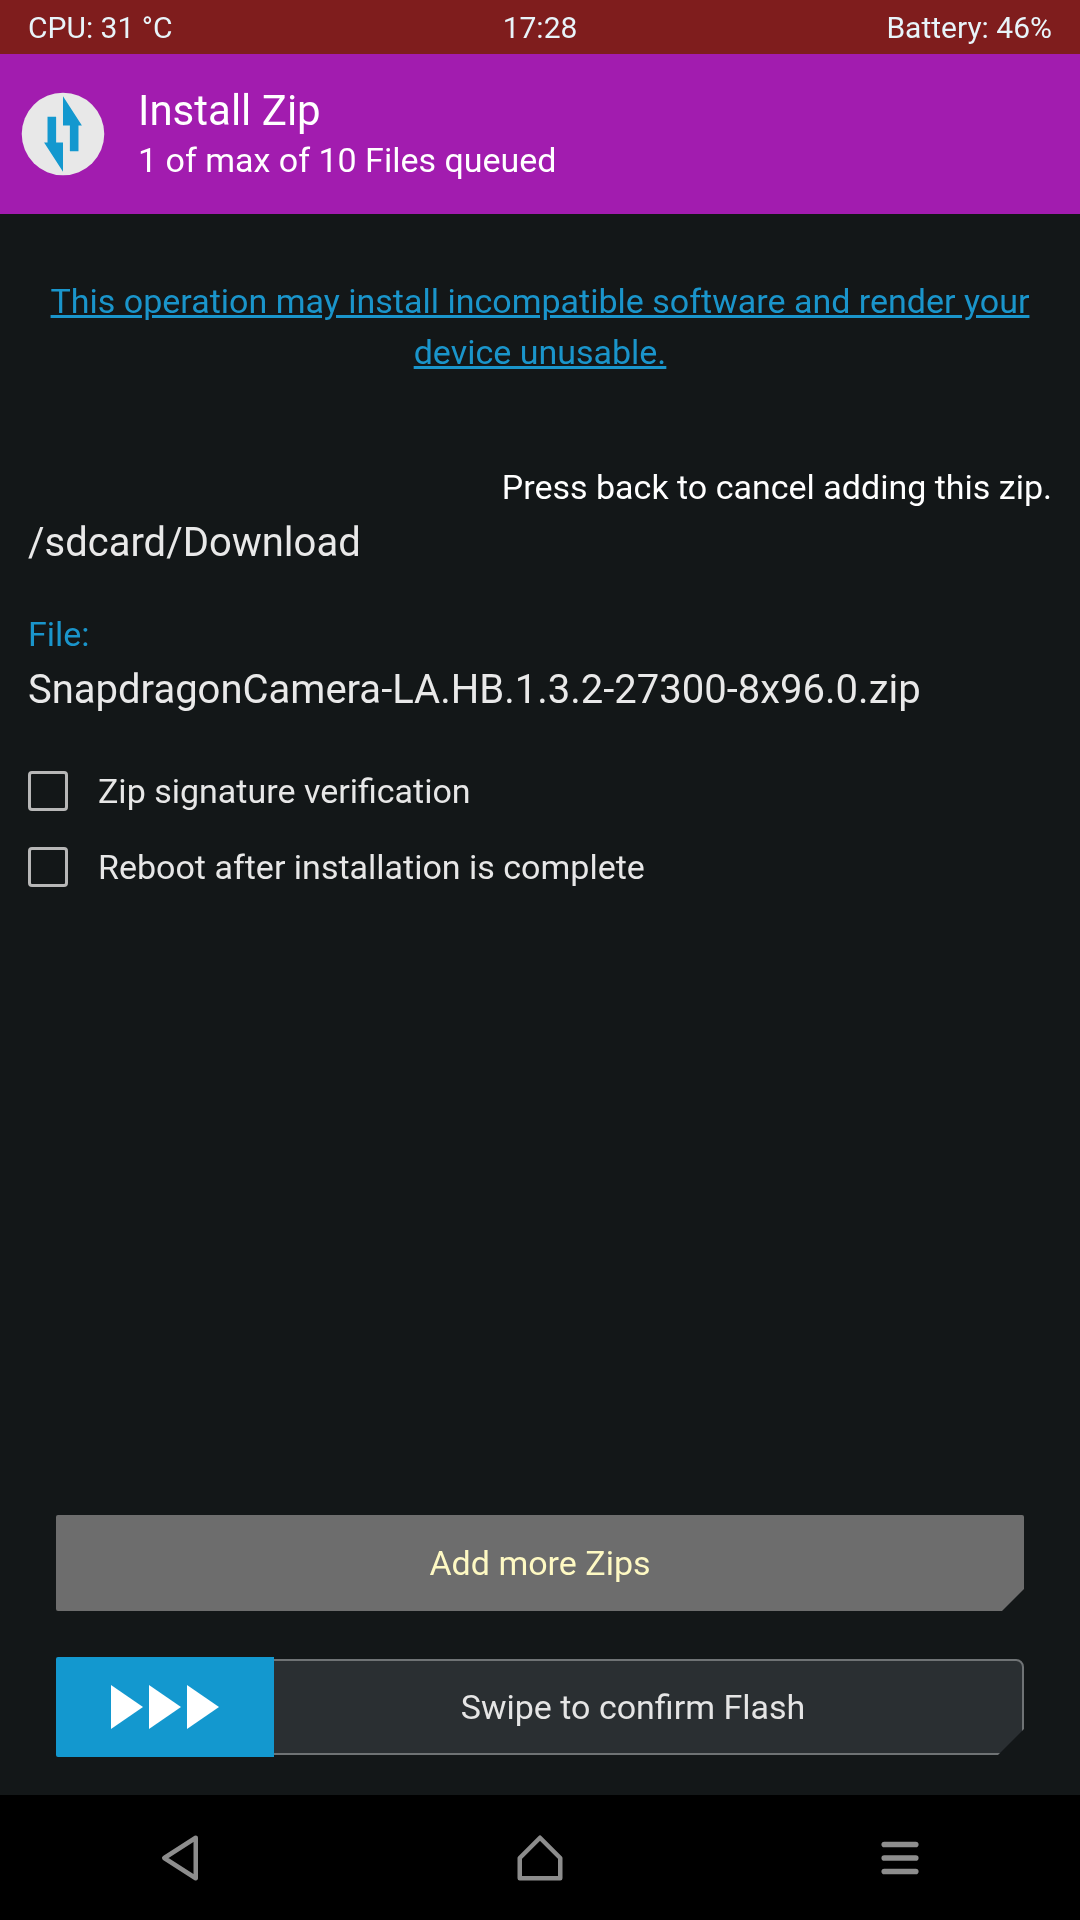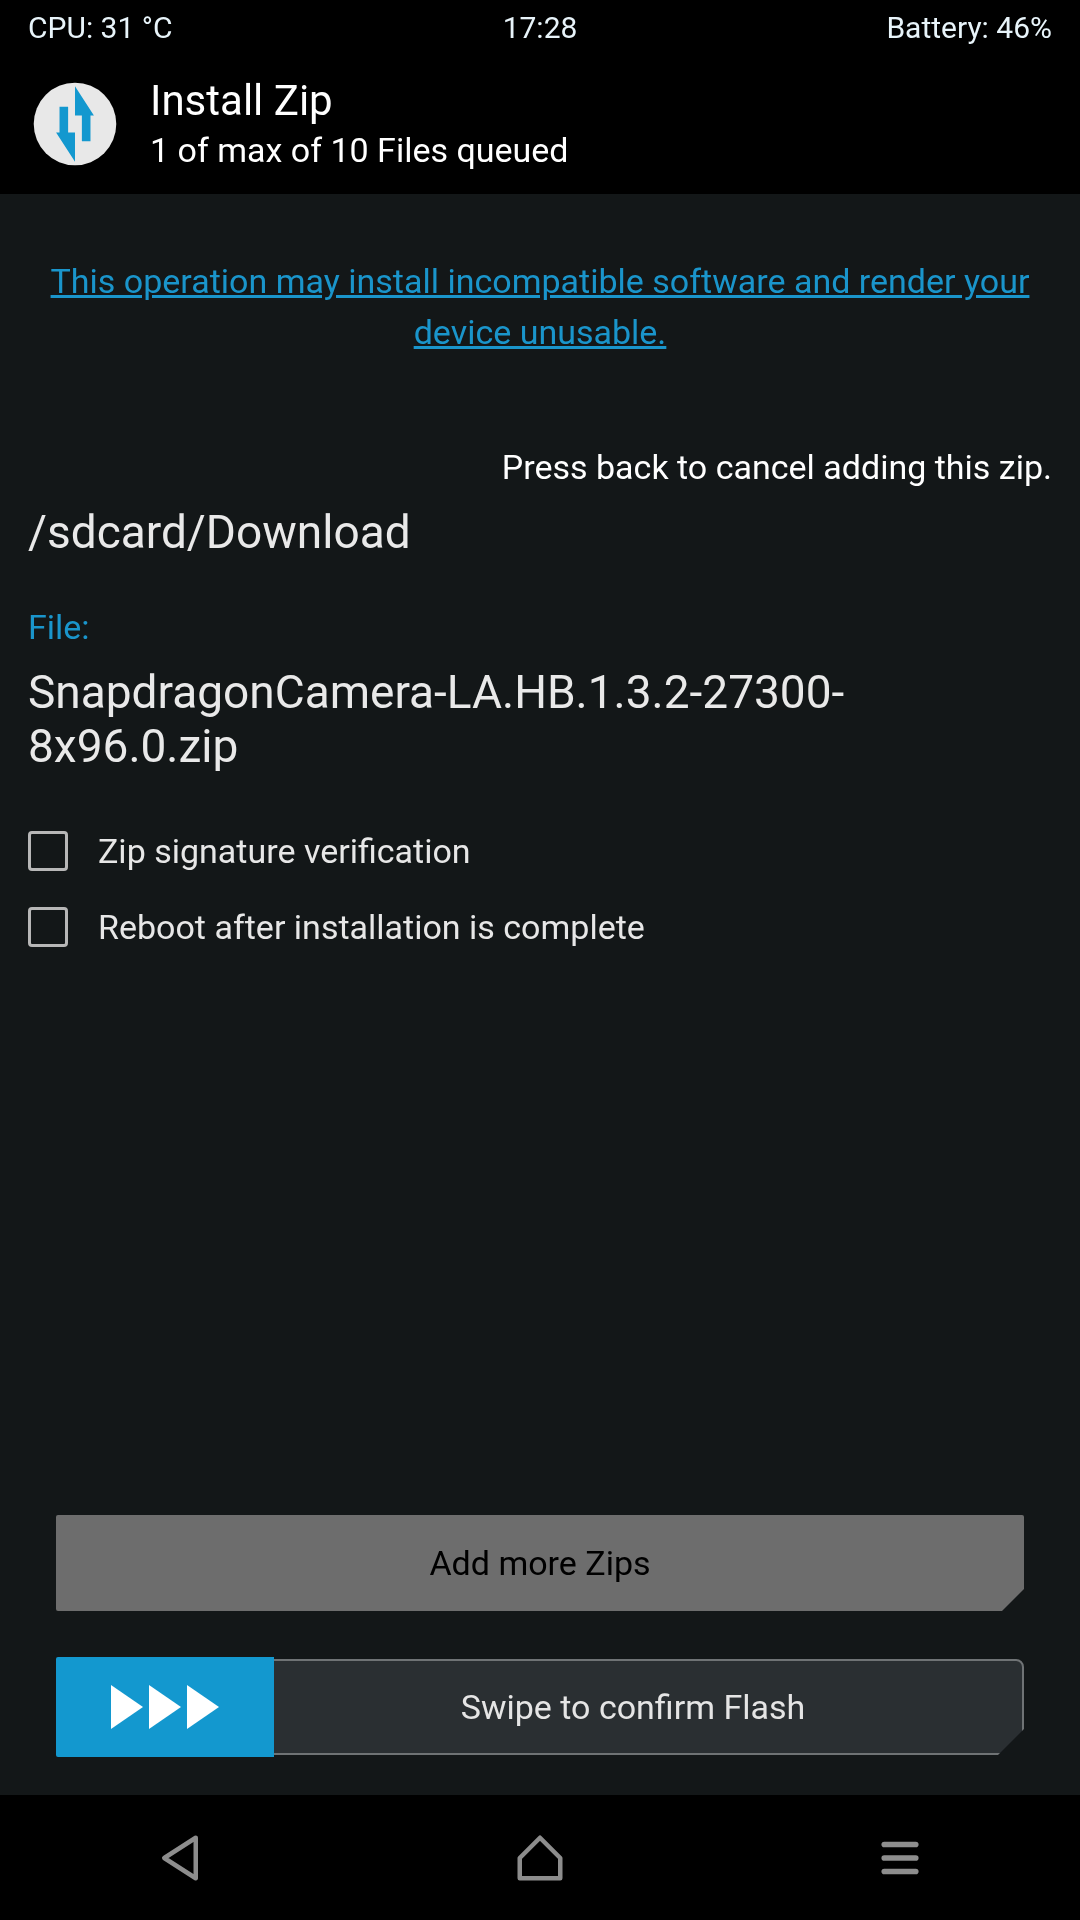--- a/index.html
+++ b/index.html
@@ -1,48 +1,48 @@
 <!DOCTYPE html>
 <html><head>
 <meta charset="utf-8">
 <style>
   * { margin: 0; padding: 0; box-sizing: border-box; }
   html, body { width: 1080px; height: 1920px; overflow: hidden; font-family: "Segoe UI", Roboto, "Helvetica Neue", Arial, sans-serif; background: #000; }
   .screen { width: 1080px; height: 1920px; display: flex; flex-direction: column; background: #111517; }
 
   
-  .statusbar { height: 54px; background: #000000; display: flex; align-items: center; justify-content: space-between; padding: 0 28px; color: #e8f4fa; font-size: 30px; font-weight: 400; }
+  .statusbar { height: 54px; background: #7f1d1d; display: flex; align-items: center; justify-content: space-between; padding: 0 28px; color: #e8f4fa; font-size: 30px; font-weight: 400; }
   .statusbar .center { position: absolute; left: 0; right: 0; text-align: center; pointer-events: none; }
 
   
-  .header { height: 140px; background: #000000; display: flex; align-items: center; padding: 0 32px; }
+  .header { height: 160px; background: #a21caf; display: flex; align-items: center; padding: 0 20px; }
   .header-icon { width: 86px; height: 86px; margin-right: 32px; flex-shrink: 0; }
   .header-text { display: flex; flex-direction: column; }
   .header-title { color: #fff; font-size: 42px; font-weight: 400; line-height: 1.1; }
   .header-subtitle { color: #fff; font-size: 34px; font-weight: 400; margin-top: 6px; }
 
   
   .content { flex: 1; background: #131718; padding: 0 28px; display: flex; flex-direction: column; }
   .warning { color: #1a95cb; font-size: 34px; text-align: center; margin-top: 62px; line-height: 1.5; text-decoration: underline; }
   .instruction { color: #ffffff; font-size: 34px; text-align: right; margin-top: 89px; }
   .field-label { color: #1a95cb; font-size: 34px; margin-top: 76px; }
   .field-label.file { margin-top: 48px; }
-  .field-value { color: #e9e9e9; font-size: 46px; margin-top: 18px; }
+  .field-value { color: #e9e9e9; font-size: 40px; margin-top: 12px; }
 
   
   .checkbox-row { display: flex; align-items: center; margin-top: 58px; }
   .checkbox-row + .checkbox-row { margin-top: 36px; }
   .checkbox-box { width: 40px; height: 40px; border: 3px solid #b7b7b7; border-radius: 4px; margin-right: 30px; flex-shrink: 0; }
   .checkbox-label { color: #e7e7e7; font-size: 34px; }
 
   .spacer { flex: 1; }
 
   
   .button-row { display: flex; gap: 56px; padding: 0 28px; margin-bottom: 48px; }
-  .btn { flex: 1; height: 96px; background: #6d6d6d; color: #000000; font-size: 34px; display: flex; align-items: center; justify-content: center; border-radius: 2px; position: relative; }
+  .btn { flex: 1; height: 96px; background: #6d6d6d; color: #fef9c3; font-size: 34px; display: flex; align-items: center; justify-content: center; border-radius: 2px; position: relative; }
   .btn::after { content: ""; position: absolute; right: 0; bottom: 0; width: 0; height: 0; border-style: solid; border-width: 0 0 22px 22px; border-color: transparent transparent #131718 transparent; }
 
   
   .swipe-wrap { padding: 0 28px; margin-bottom: 40px; }
   .swipe { height: 96px; background: #2a2f32; border: 2px solid #6f7375; border-radius: 8px; display: flex; align-items: center; position: relative; }
   .swipe::after { content: ""; position: absolute; right: -2px; bottom: -2px; width: 0; height: 0; border-style: solid; border-width: 0 0 26px 26px; border-color: transparent transparent #131718 transparent; }
   .swipe-handle { width: 218px; height: 96px; background: #1398cf; display: flex; align-items: center; justify-content: center; gap: 6px; border-radius: 2px 0 0 2px; margin-left: -2px; margin-top: -2px; margin-bottom: -2px; height: 100px; position: relative; z-index: 1; }
   .swipe-label { flex: 1; text-align: center; color: #e5e5e5; font-size: 34px; padding-right: 30px; }
   .tri { width: 0; height: 0; border-style: solid; border-width: 22px 0 22px 32px; border-color: transparent transparent transparent #fff; }
 

